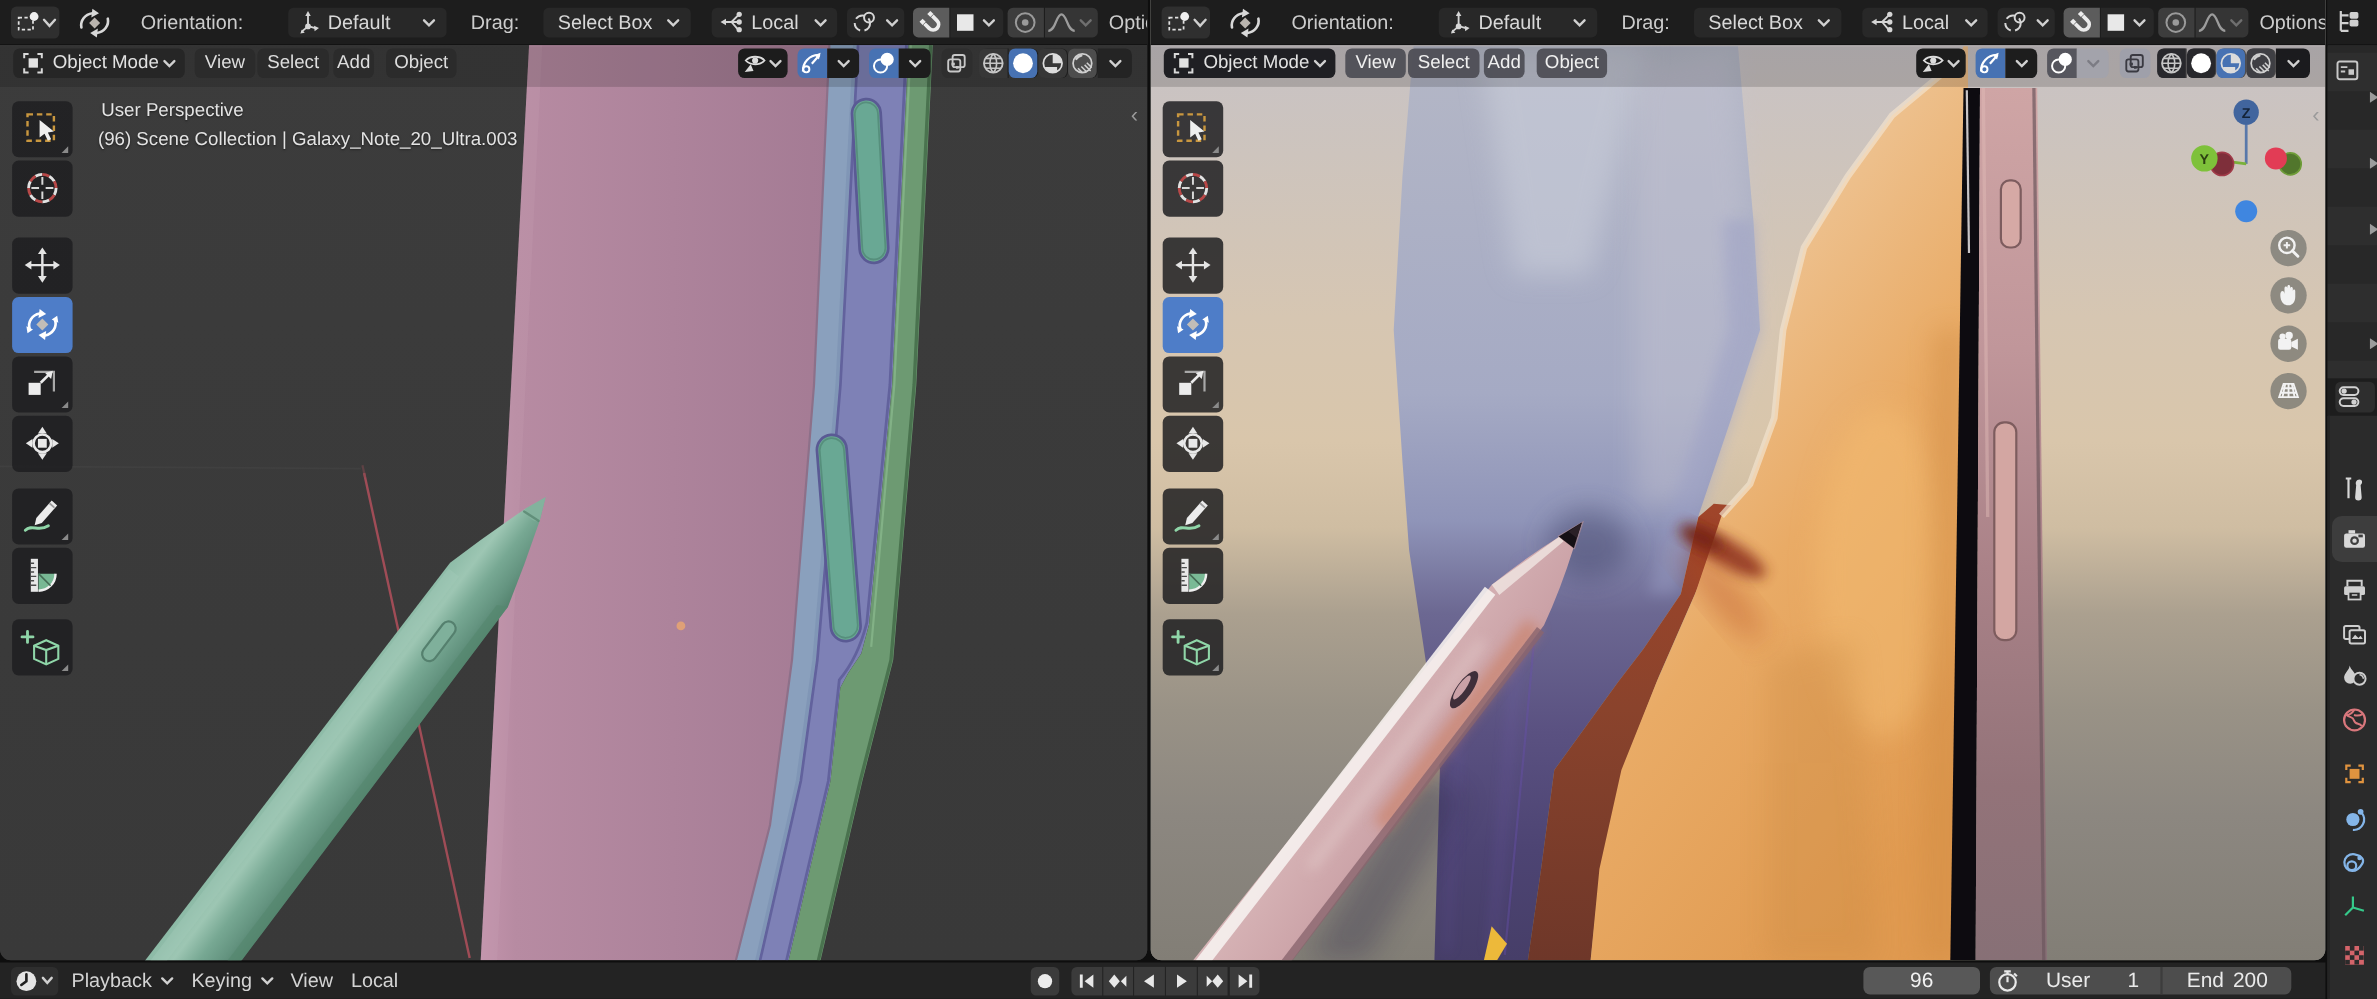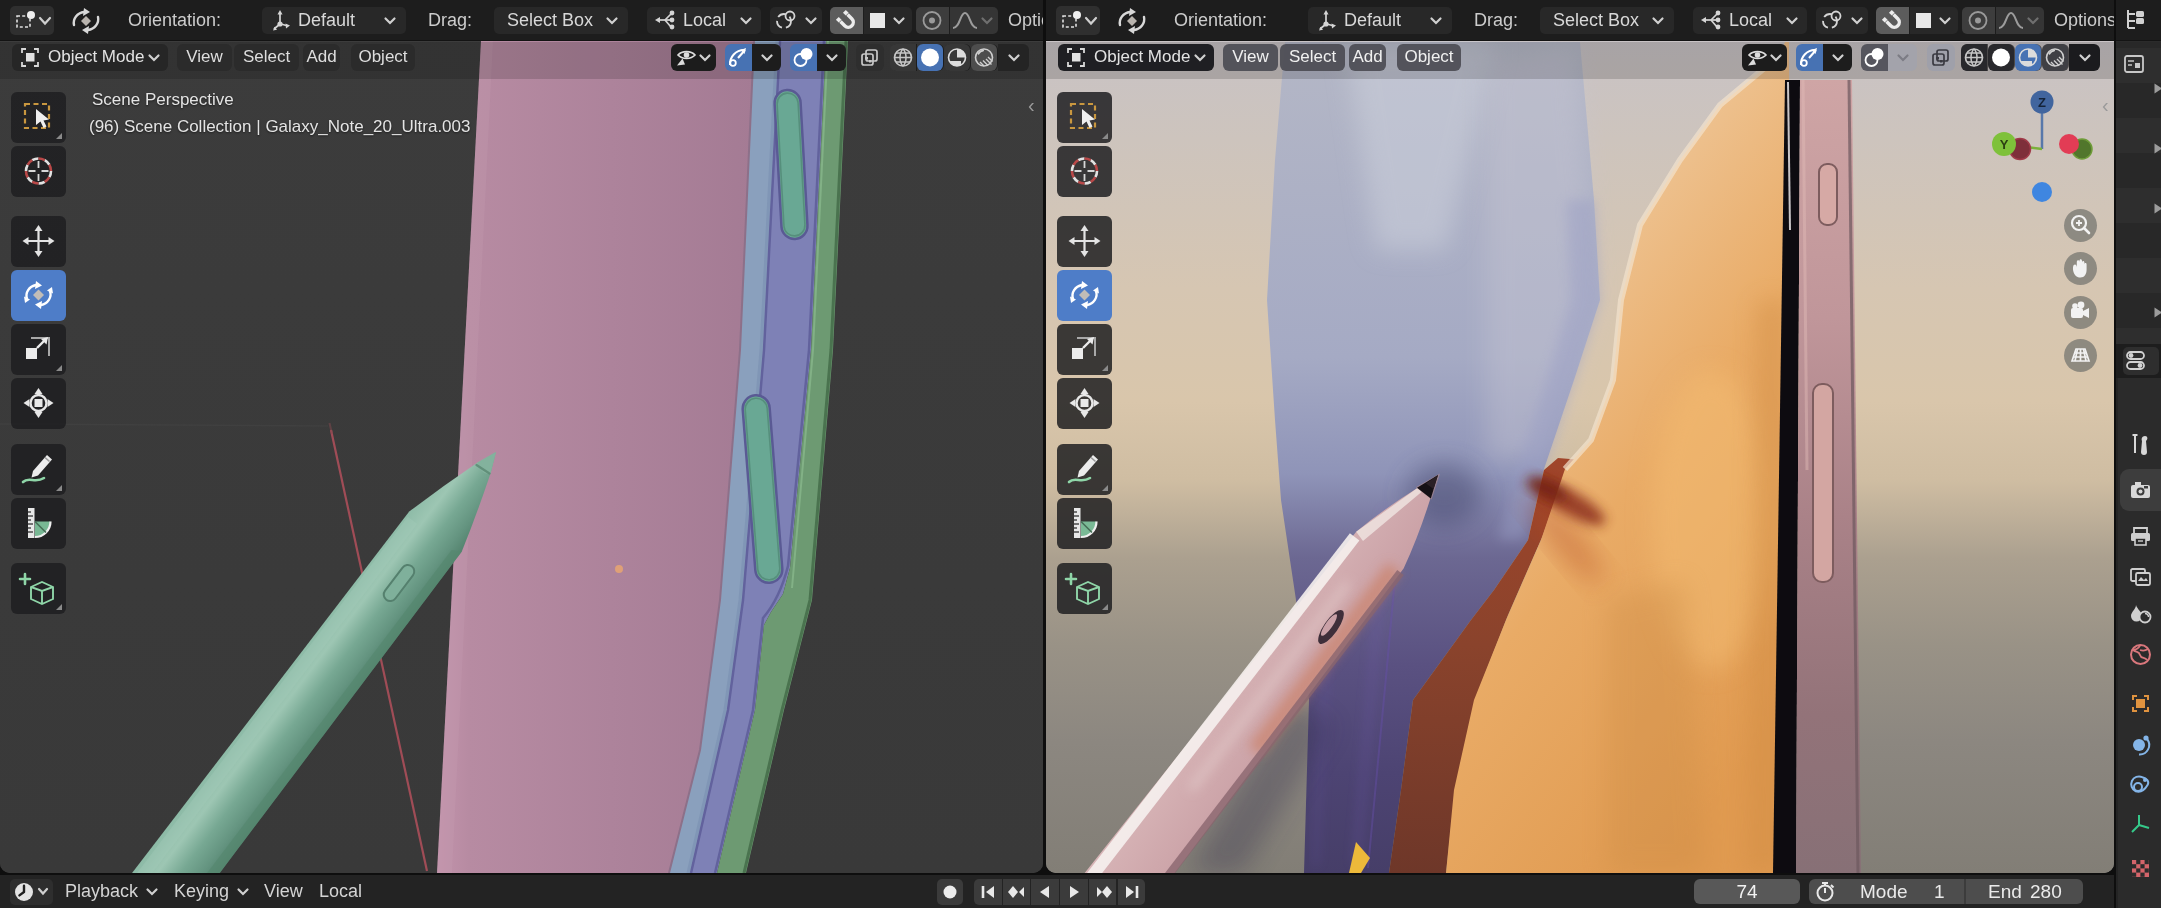--- a/index.html
+++ b/index.html
@@ -397,21 +397,21 @@
             <g stroke="#8fd6a8" stroke-width="1.9" fill="none">
               <path d="M20 24 L31 19 L42 24 L42 36 L31 41 L20 36 Z"></path>
               <path d="M20 24 L31 28 L42 24 M31 28 L31 41"></path>
             </g>
           </svg>
           <svg width="8" height="8" style="position:absolute;right:3px;bottom:3px;" viewBox="0 0 8 8">
             <path d="M7 1 L7 7 L1 7 Z" fill="#8a8a8a"></path>
           </svg>
         </div>
       </div>
-    <div class="ovl-text" style="left:92px;top:90px;">Scene Perspective</div>
+    <div class="ovl-text" style="left:92px;top:90px;">User Perspective</div>
     <div class="ovl-text" style="left:89px;top:117px;">(96) Scene Collection | Galaxy_Note_20_Ultra.003</div>
     <div class="abs" style="left:1028px;top:94px;color:#9a9a9a;font-size:20px;z-index:26;">‹</div>
   </div>
 
   <div class="vp" id="vpR">
     <svg id="svgR" class="abs" style="top:0;left:0;" width="1068" height="873" viewBox="0 0 1068 873">
       <defs>
         <linearGradient id="bgR" x1="0" y1="0" x2="0" y2="1">
           <stop offset="0" stop-color="#c6c2c8"></stop>
           <stop offset="0.16" stop-color="#cdc4bd"></stop>
@@ -1066,30 +1066,30 @@
           <path d="M8 8 L13 13 L8 18 Z" fill="#e8e8e8"></path>
           <path d="M15 7 L20 13 L15 19 L10 13 Z" fill="#e8e8e8" transform="translate(3 0)"></path>
         </svg>
       </div>
       <div style="position:absolute;left:1117.5px;top:4px;width:27.7px;height:26px;background:#3b3b3b;border-radius:0 5px 5px 0;">
         <svg width="28" height="26" viewBox="0 0 28 26">
           <path d="M19 7 L19 19" stroke="#e8e8e8" stroke-width="2.6"></path>
           <path d="M8 7 L16 13 L8 19 Z" fill="#e8e8e8"></path>
         </svg>
       </div>
-      <div style="position:absolute;left:1694px;top:4px;width:106px;height:25px;background:#585858;border-radius:6px;color:#f2f2f2;font-size:19px;line-height:25px;text-align:center;">74</div>
+      <div style="position:absolute;left:1694px;top:4px;width:106px;height:25px;background:#585858;border-radius:6px;color:#f2f2f2;font-size:19px;line-height:25px;text-align:center;">96</div>
       <div style="position:absolute;left:1809px;top:4px;width:274px;height:25px;background:#4d4d4d;border-radius:6px;color:#eaeaea;font-size:19px;line-height:25px;">
         <svg width="26" height="25" viewBox="0 0 26 25" style="position:absolute;left:3px;top:0;">
           <circle cx="13" cy="14" r="7.5" stroke="#e8e8e8" stroke-width="2" fill="none"></circle>
           <path d="M13 14 L13 9" stroke="#e8e8e8" stroke-width="2"></path>
           <path d="M10 4 L16 4" stroke="#e8e8e8" stroke-width="2"></path>
           <path d="M13 4 L13 7" stroke="#e8e8e8" stroke-width="2"></path>
           <path d="M19 6 L21.5 8.5" stroke="#e8e8e8" stroke-width="2"></path>
         </svg>
-        <span style="position:absolute;left:51px;">Mode</span>
+        <span style="position:absolute;left:51px;">User</span>
         <span style="position:absolute;left:125px;">1</span>
         <div style="position:absolute;left:155px;top:0;width:2px;height:25px;background:#3c3c3c;"></div>
         <span style="position:absolute;left:179px;">End</span>
-        <span style="position:absolute;left:221px;">280</span>
+        <span style="position:absolute;left:221px;">200</span>
       </div>
     </div>
 
 </div>
 
 </body></html>

